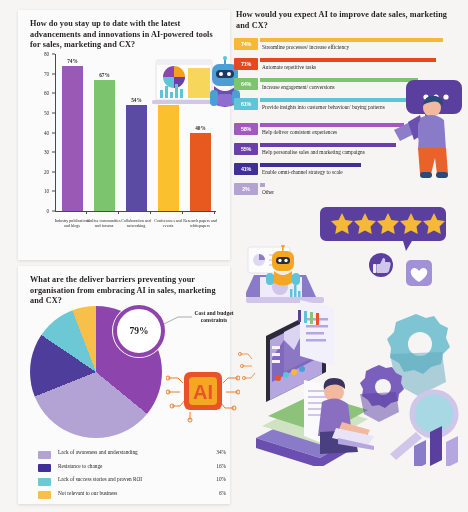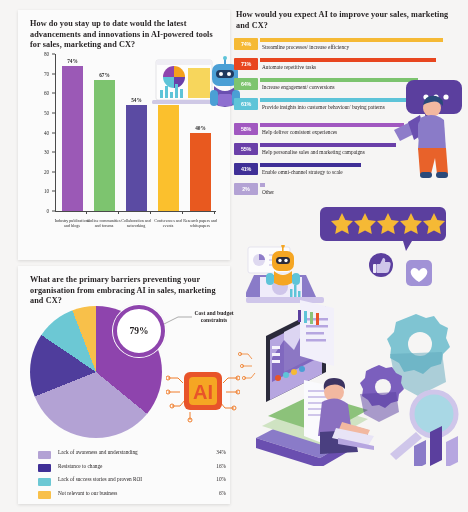--- a/index.html
+++ b/index.html
@@ -90,21 +90,21 @@
   #art-thumb{left:366px;top:250px;width:30px;height:30px;}
   #art-heart{left:404px;top:258px;width:30px;height:30px;}
   #art-iso{left:238px;top:296px;width:230px;height:170px;}
 </style>
 </head>
 <body>
 
 <div class="page">
 
   <div class="card" id="card-bar">
-    <div class="qtitle" id="bar-title">How do you stay up to date would the latest advancements and innovations in AI-powered tools for sales, marketing and CX?</div>
+    <div class="qtitle" id="bar-title">How do you stay up to date with the latest advancements and innovations in AI-powered tools for sales, marketing and CX?</div>
 
     <div class="plot">
       <div class="axisline-y"></div>
       <div class="axisline-x"></div>
       <div class="yaxis" id="y-axis">
           <div class="ytick" style="top: 157px;">0</div>
           <div class="ytickmark" style="top: 157px;"></div>
           <div class="ytick" style="top: 137.375px;">10</div>
           <div class="ytickmark" style="top: 137.375px;"></div>
           <div class="ytick" style="top: 117.75px;">20</div>
@@ -185,21 +185,21 @@
           <circle cx="73" cy="2" r="2" fill="#5ec4d8"></circle>
         <path d="M62 30 q11 10 22 0 l0 18 q-11 6 -22 0 z" fill="#6a4fb0"></path>
         <rect x="58" y="34" width="8" height="16" rx="4" fill="#4b9fd5"></rect>
         <rect x="80" y="34" width="8" height="16" rx="4" fill="#4b9fd5"></rect>
         <rect x="66" y="38" width="14" height="12" rx="2" fill="#8e6fd0"></rect>
       </g>
     </svg>
   </div>
 
   <div class="card" id="card-hbar">
-    <div class="qtitle" id="hbar-title">How would you expect AI to improve your sales, marketing and CX?</div>
+    <div class="qtitle" id="hbar-title">How would you expect AI to improve date sales, marketing and CX?</div>
     <div class="hrows" id="hrows">
         <div class="hrow">
           <div class="hbadge" style="background: rgb(245, 185, 53);">74%</div>
           <div class="htrack" style="width: 183.15px; background: rgb(245, 185, 53);"></div>
           <div class="hlabel">Streamline processes/ increase efficiency</div>
         </div>
         <div class="hrow">
           <div class="hbadge" style="background: rgb(232, 70, 31);">71%</div>
           <div class="htrack" style="width: 175.725px; background: rgb(232, 70, 31);"></div>
           <div class="hlabel">Automate repetitive tasks</div>
@@ -247,21 +247,21 @@
     <rect x="26" y="42" width="14" height="22" rx="5" fill="#8a7bc8"></rect>
     <circle cx="40" cy="30" r="9" fill="#f2b8a0"></circle>
     <path d="M31 27 q2 -11 13 -9 q8 2 7 10 q-5 -6 -12 -4 q-5 1 -8 3 z" fill="#2a4a7a"></path>
     <path d="M28 40 q13 -7 24 2 l2 30 h-28 z" fill="#8a7bc8"></path>
     <path d="M26 70 h28 l2 26 h-11 l-2 -16 l-4 16 h-11 z" fill="#e8622a"></path>
     <rect x="28" y="94" width="12" height="6" rx="3" fill="#2a4a7a"></rect>
     <rect x="44" y="94" width="12" height="6" rx="3" fill="#2a4a7a"></rect>
   </svg>
 
   <div class="card" id="card-pie">
-    <div class="qtitle" id="pie-title">What are the primary barriers preventing your organisation from embracing AI in sales, marketing and CX?</div>
+    <div class="qtitle" id="pie-title">What are the deliver barriers preventing your organisation from embracing AI in sales, marketing and CX?</div>
 
     <div id="pie-wrap">
       <div id="pie" style="background: conic-gradient(rgb(142, 68, 173) 0deg, rgb(142, 68, 173) 129.32deg, rgb(179, 162, 212) 129.32deg, rgb(179, 162, 212) 248.155deg, rgb(79, 61, 156) 248.155deg, rgb(79, 61, 156) 304.078deg, rgb(108, 200, 212) 304.078deg, rgb(108, 200, 212) 339.029deg, rgb(248, 192, 74) 339.029deg, rgb(248, 192, 74) 360deg);"></div>
     </div>
 
     <div id="donut">
       <div id="donut-ring">
         <span id="donut-val">79%</span>
       </div>
     </div>

